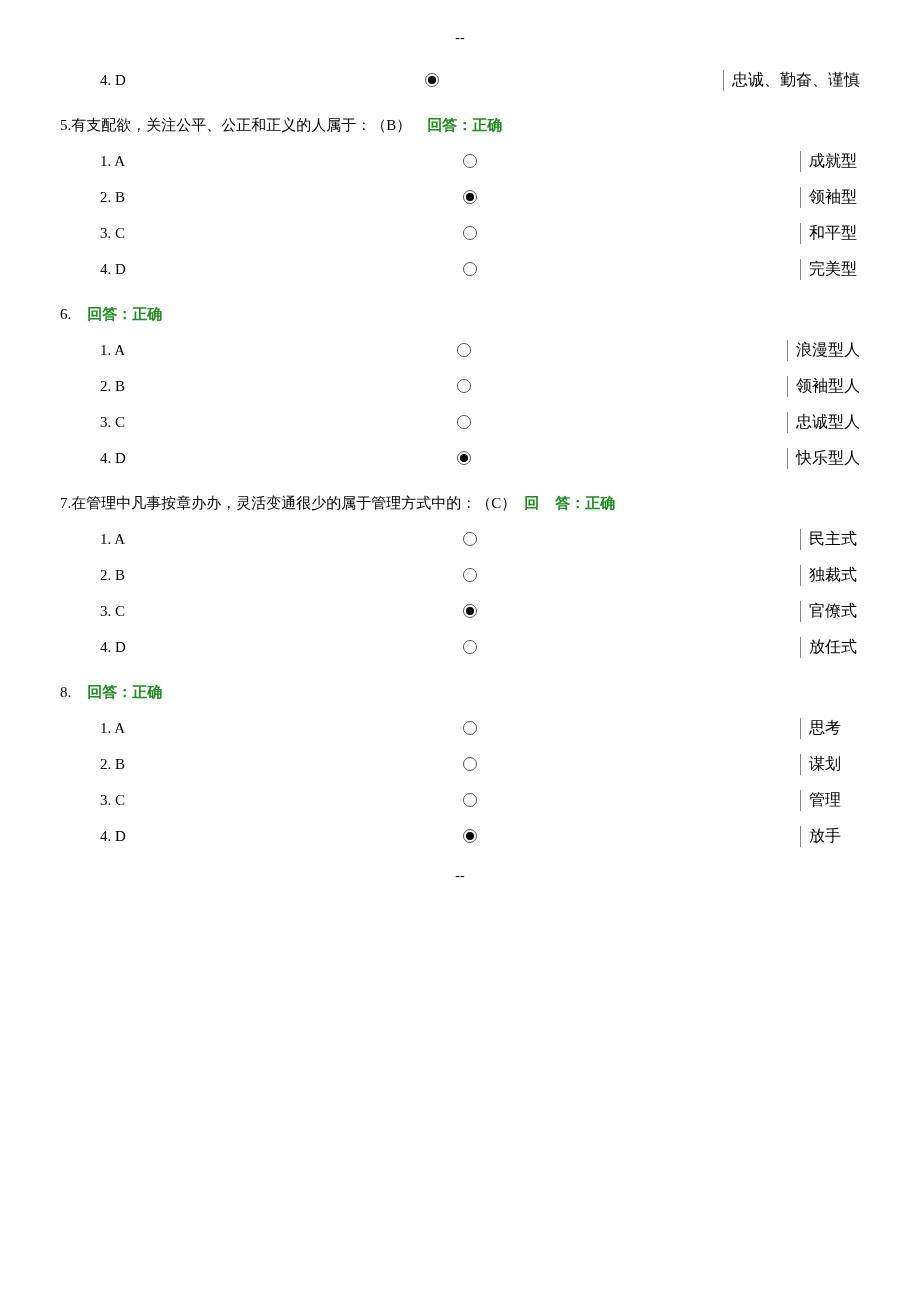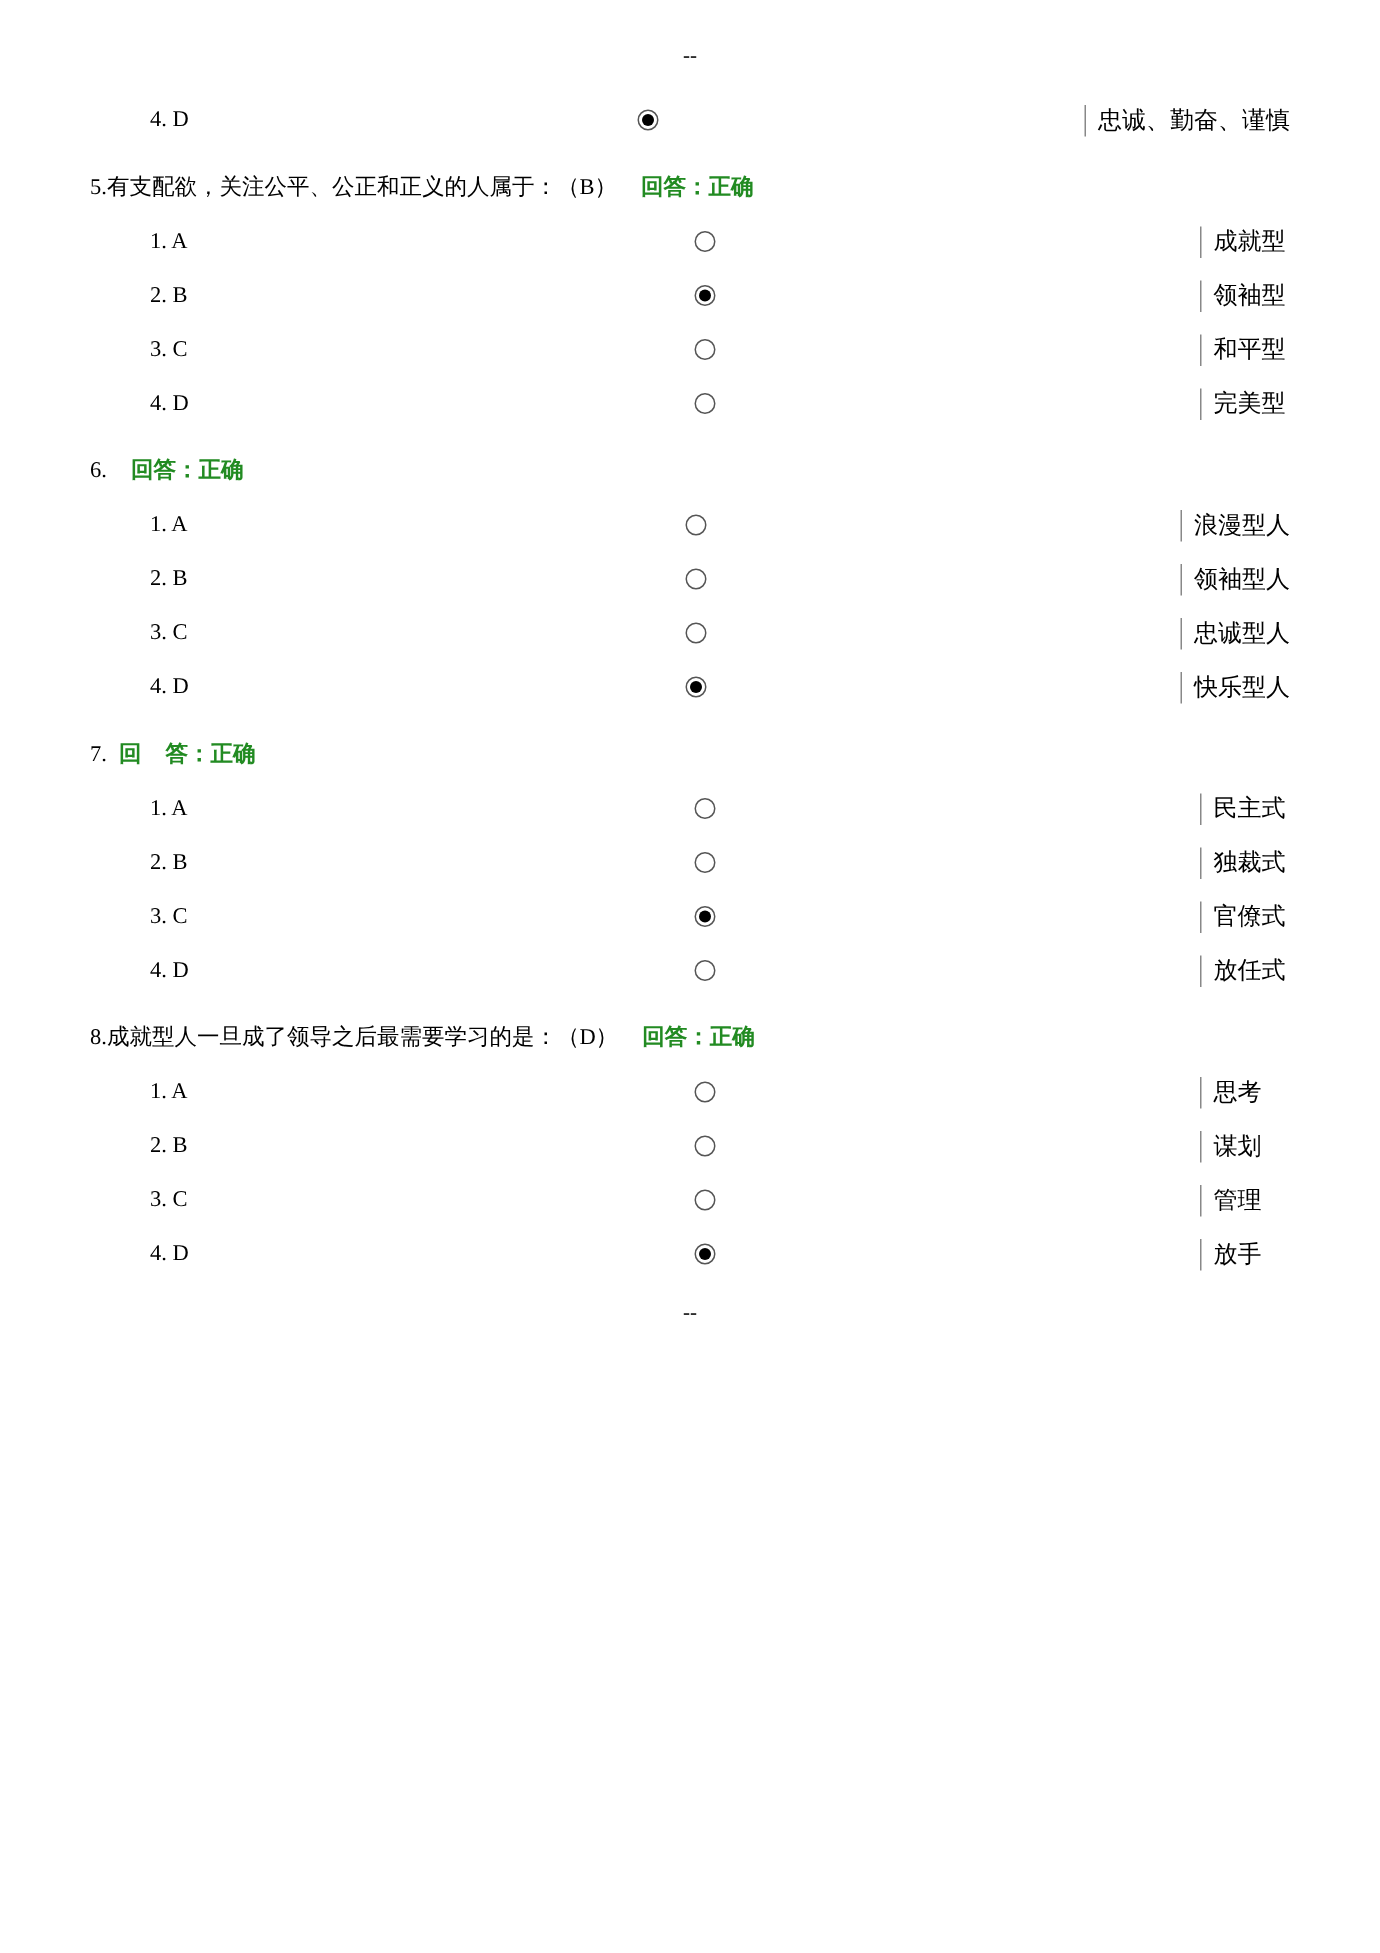--- a/index.html
+++ b/index.html
@@ -182,20 +182,21 @@
           <span class="radio-filled"></span>
         </div>
       <span class="option-text">快乐型人</span>
     </div>
   </div>
 </div>
 
 <div class="question-block">
   <div class="question-title" style="flex-wrap:wrap;">
     <span>7.</span>
+    <span>在管理中凡事按章办办，灵活变通很少的属于管理方式中的：（C）</span>
     <span class="answer-correct" style="margin-left:8px;">回</span>
     <br style="width:100%">
     <span class="answer-correct">答：正确</span>
   </div>
   <div class="options-list">
     <div class="option-row">
       <span class="option-label">1. A</span>
       <div class="radio-container">
           <span class="radio-empty"></span>
         </div>
@@ -221,21 +222,20 @@
           <span class="radio-empty"></span>
         </div>
       <span class="option-text">放任式</span>
     </div>
   </div>
 </div>
 
 <div class="question-block">
   <div class="question-title">
     <span>8.</span>
-    <span>成就型人一旦成了领导之后最需要学习的是：（D）</span>
     <span class="answer-correct">回答：正确</span>
   </div>
   <div class="options-list">
     <div class="option-row">
       <span class="option-label">1. A</span>
       <div class="radio-container">
           <span class="radio-empty"></span>
         </div>
       <span class="option-text">思考</span>
     </div>

